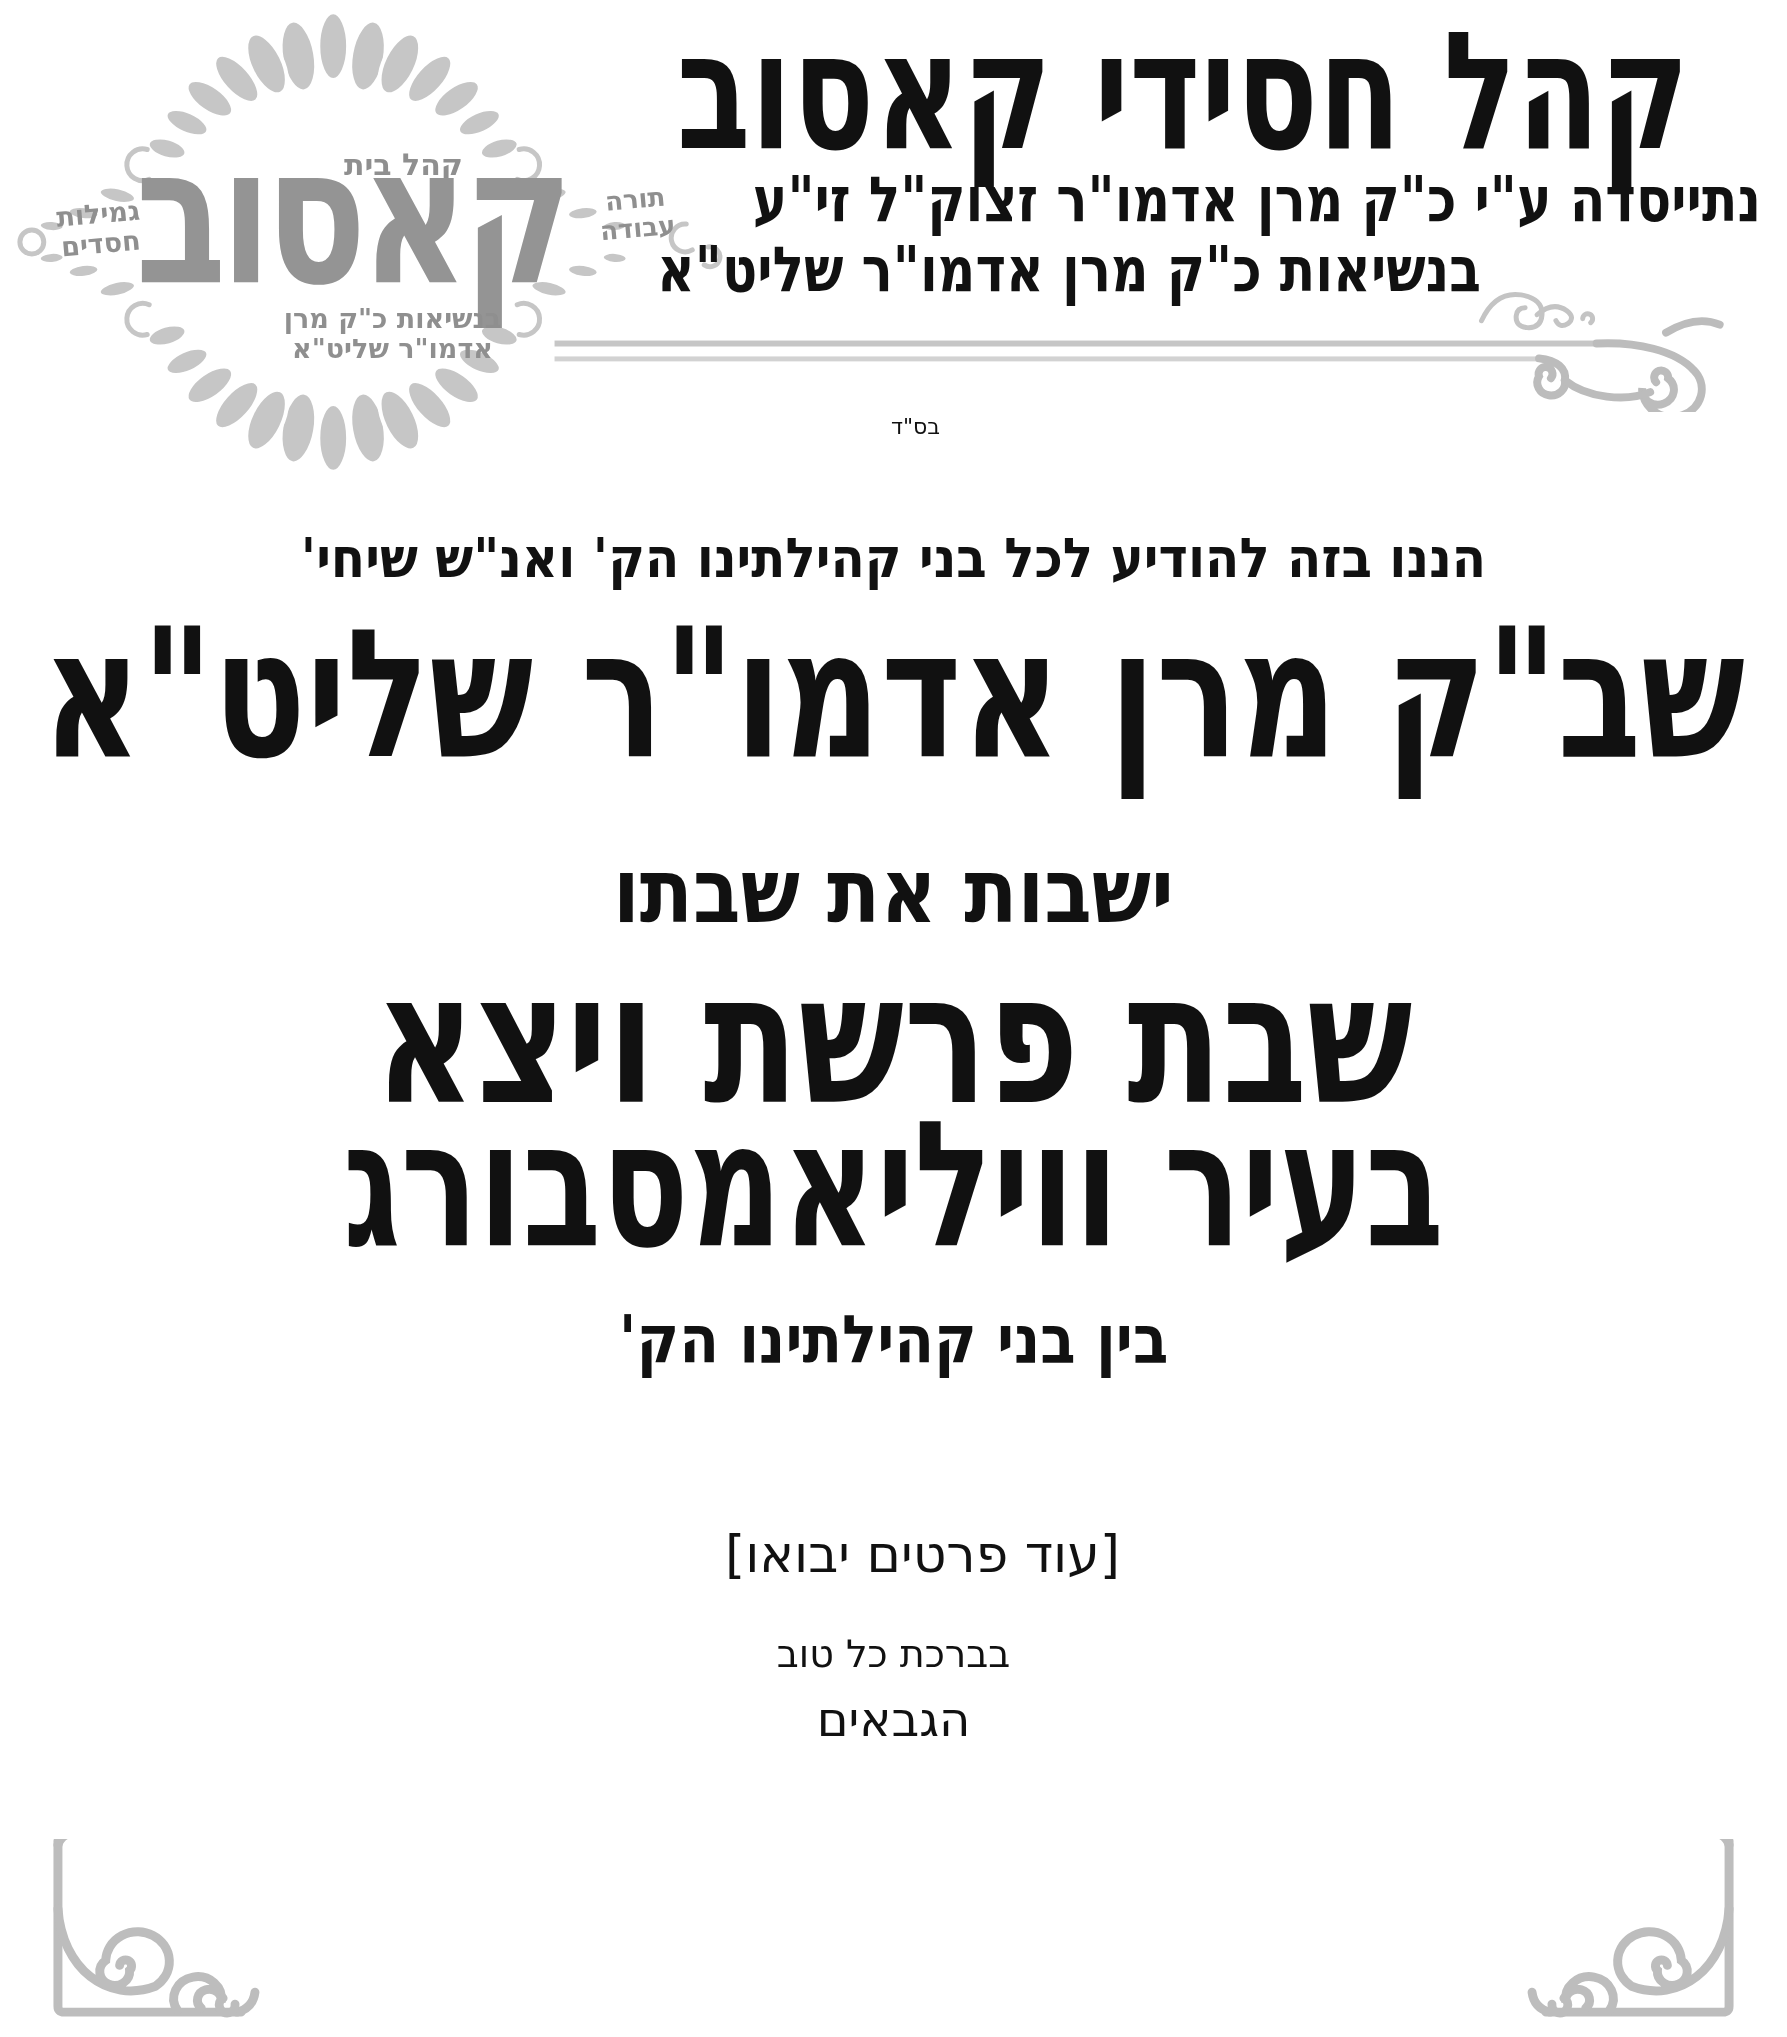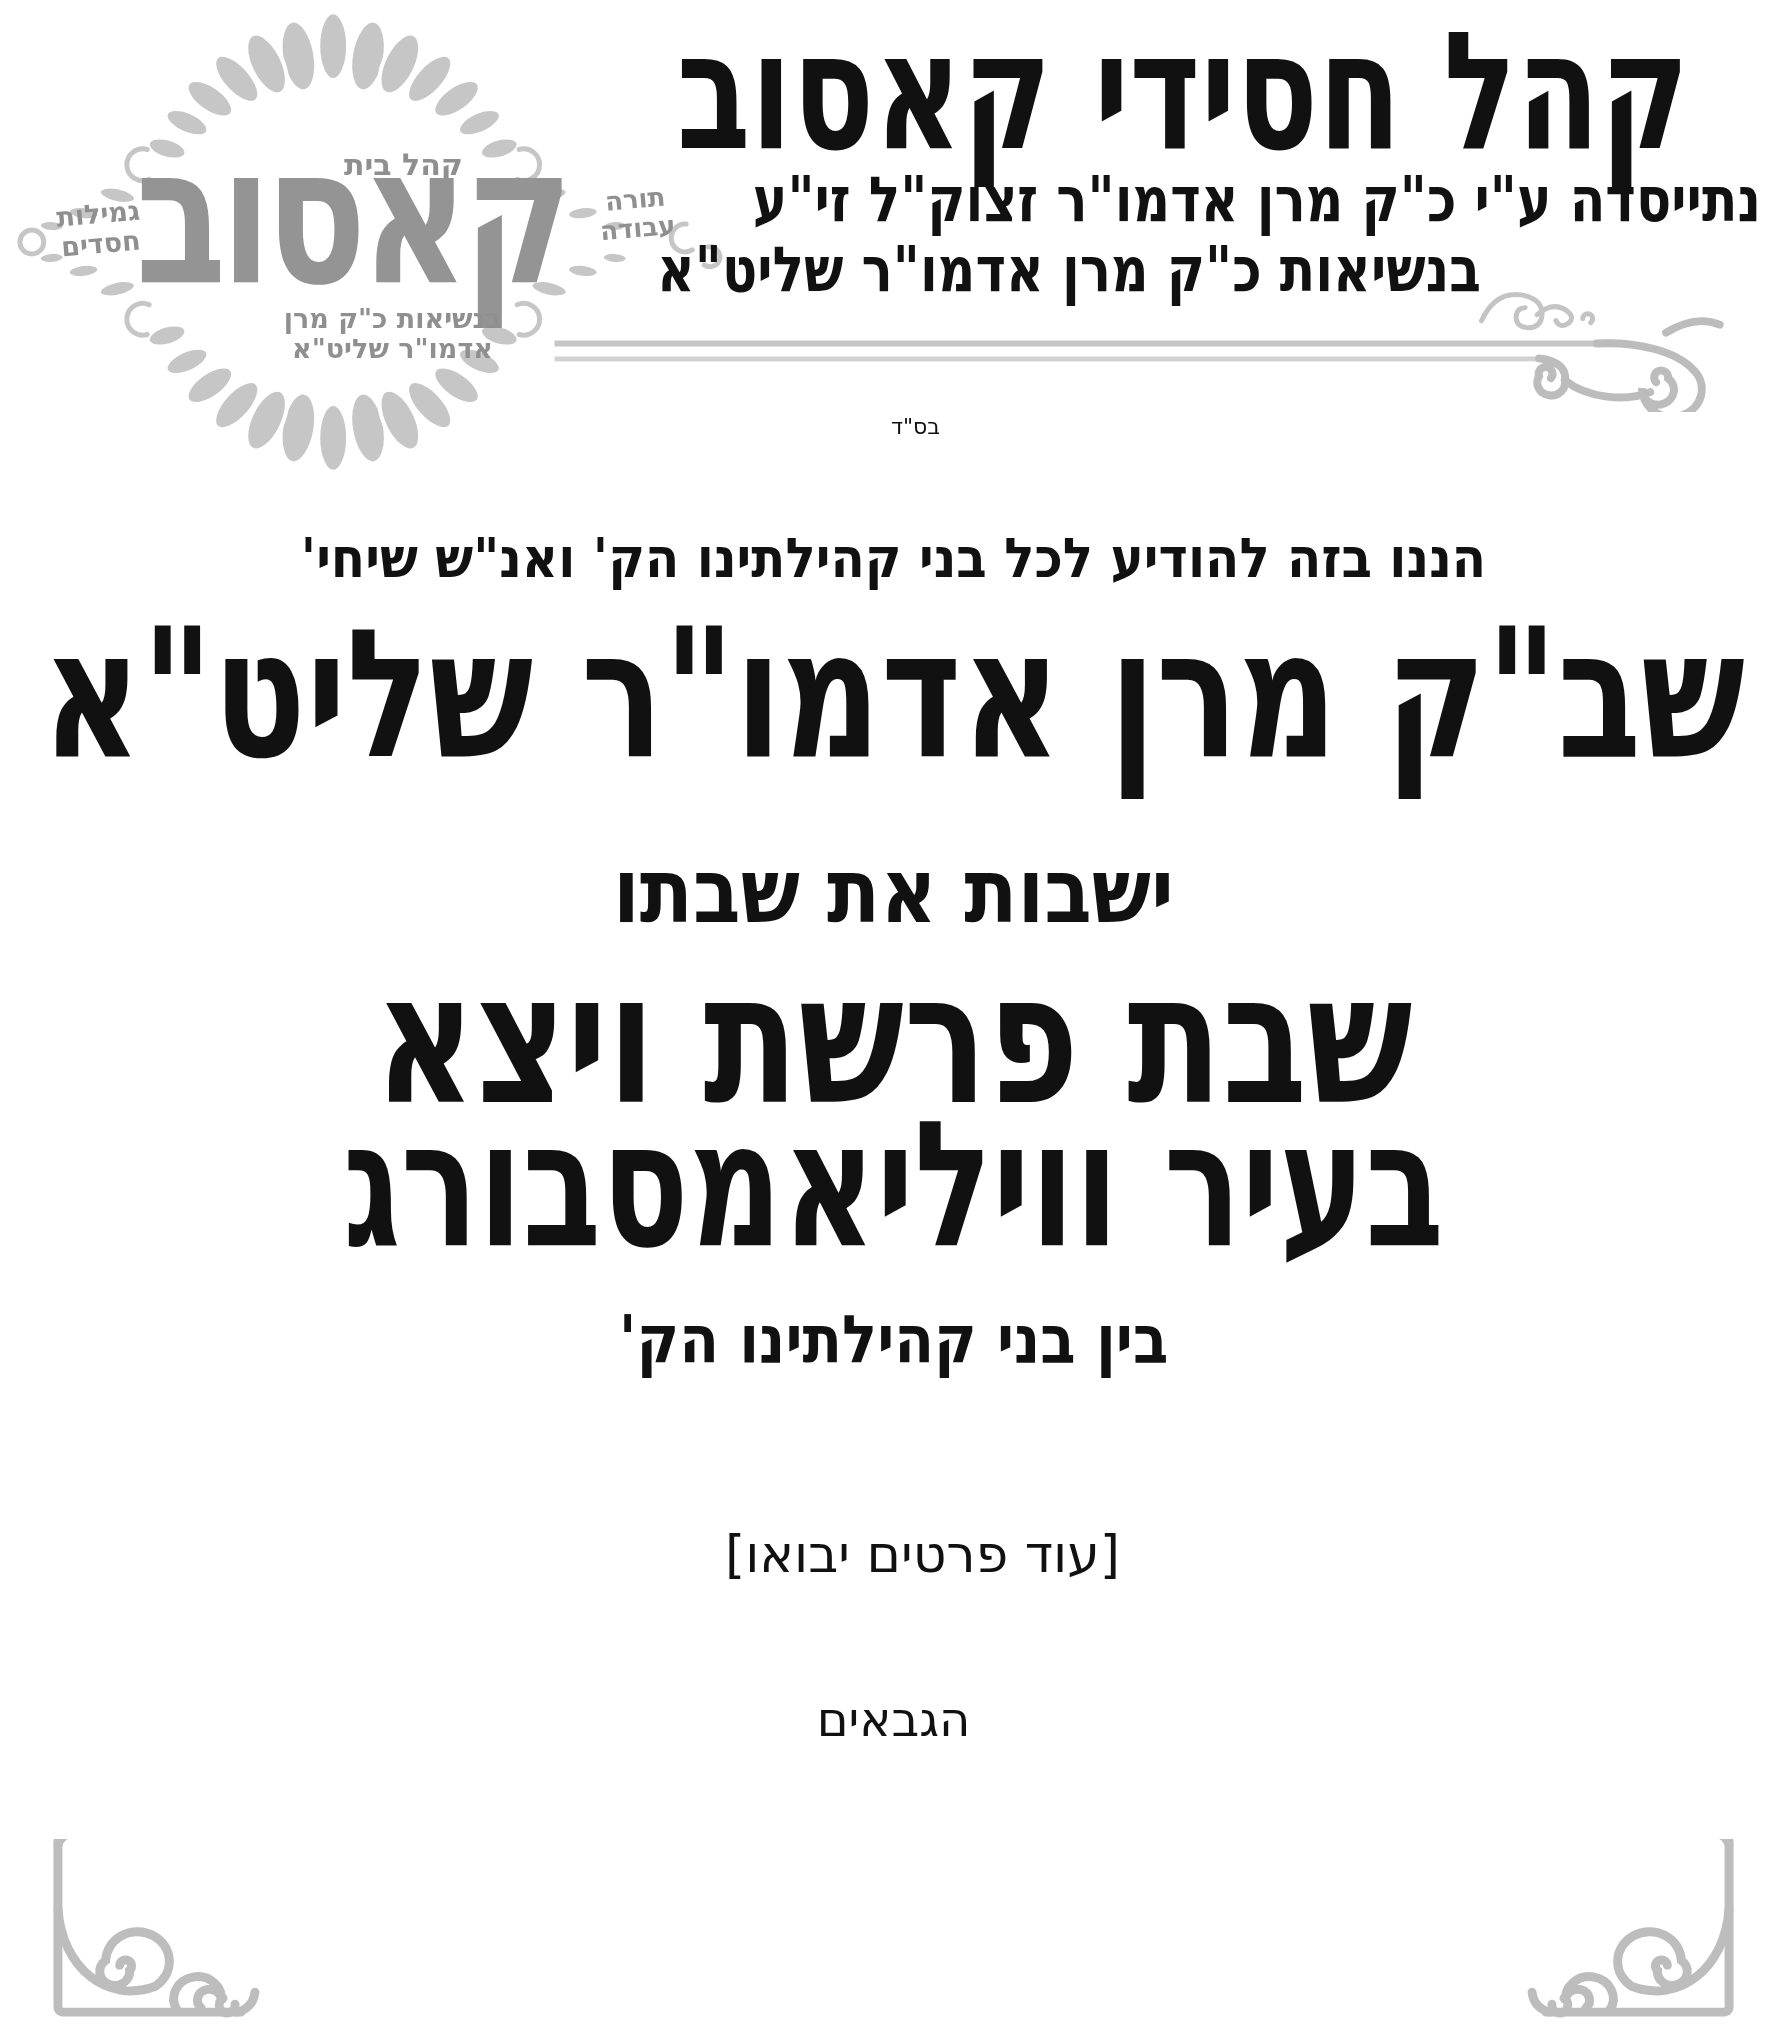--- a/index.html
+++ b/index.html
@@ -122,20 +122,21 @@
 
   <div class="abs rtl bsd">בס"ד</div>
 
   <div class="abs center-line rtl l-intro">הננו בזה להודיע לכל בני קהילתינו הק' ואנ"ש שיחי'</div>
   <div class="abs center-line rtl l-subject">שב"ק מרן אדמו"ר שליט"א</div>
   <div class="abs center-line rtl l-action">ישבות את שבתו</div>
   <div class="abs center-line rtl l-shabbos">שבת פרשת ויצא</div>
   <div class="abs center-line rtl l-city">בעיר וויליאמסבורג</div>
   <div class="abs center-line rtl l-among">בין בני קהילתינו הק'</div>
   <div class="abs center-line rtl l-note">[עוד פרטים יבואו]</div>
+  <div class="abs center-line rtl l-blessing">בברכת כל טוב</div>
   <div class="abs center-line rtl l-signed">הגבאים</div>
 
   <svg class="abs corner corner-left" viewBox="0 0 235 200">
     <path d="M30,6 q4,-14 22,-12"></path>
     <path d="M30,2 L30,168 Q30,174 36,174 L214,174"></path>
     <path d="M210,174 q16,-4 18,-20"></path>
     <path d="M30,70 C34,130 80,166 128,148 a32,30 0 1,0 -50,-26 a15,14 0 1,0 24,10 a6,6 0 1,0 -10,-5"></path>
     <path d="M150,172 a24,22 0 1,1 44,-8 a12,11 0 1,0 -20,6"></path>
     <path d="M196,160 a8,8 0 1,0 12,6"></path>
   </svg>

